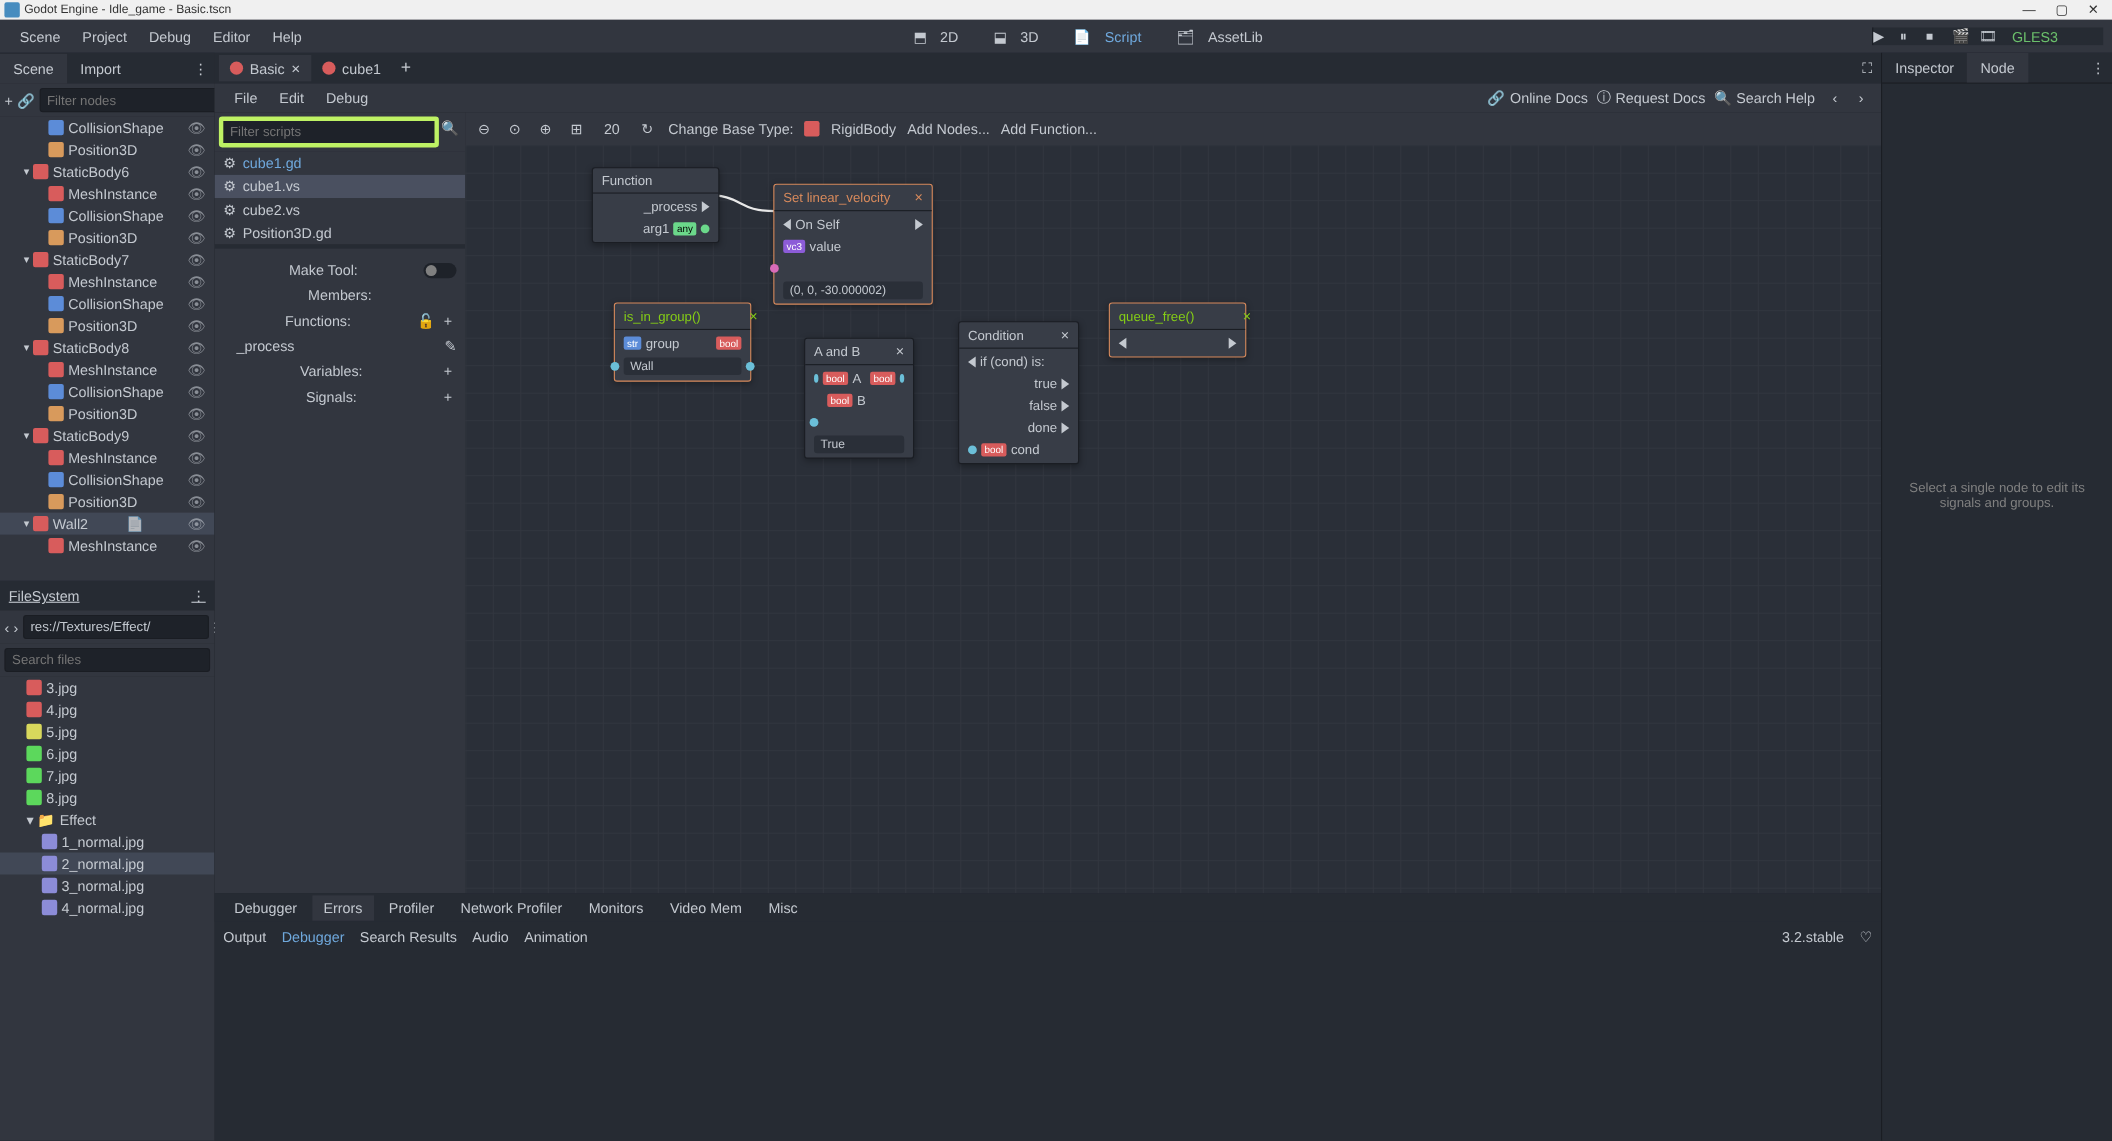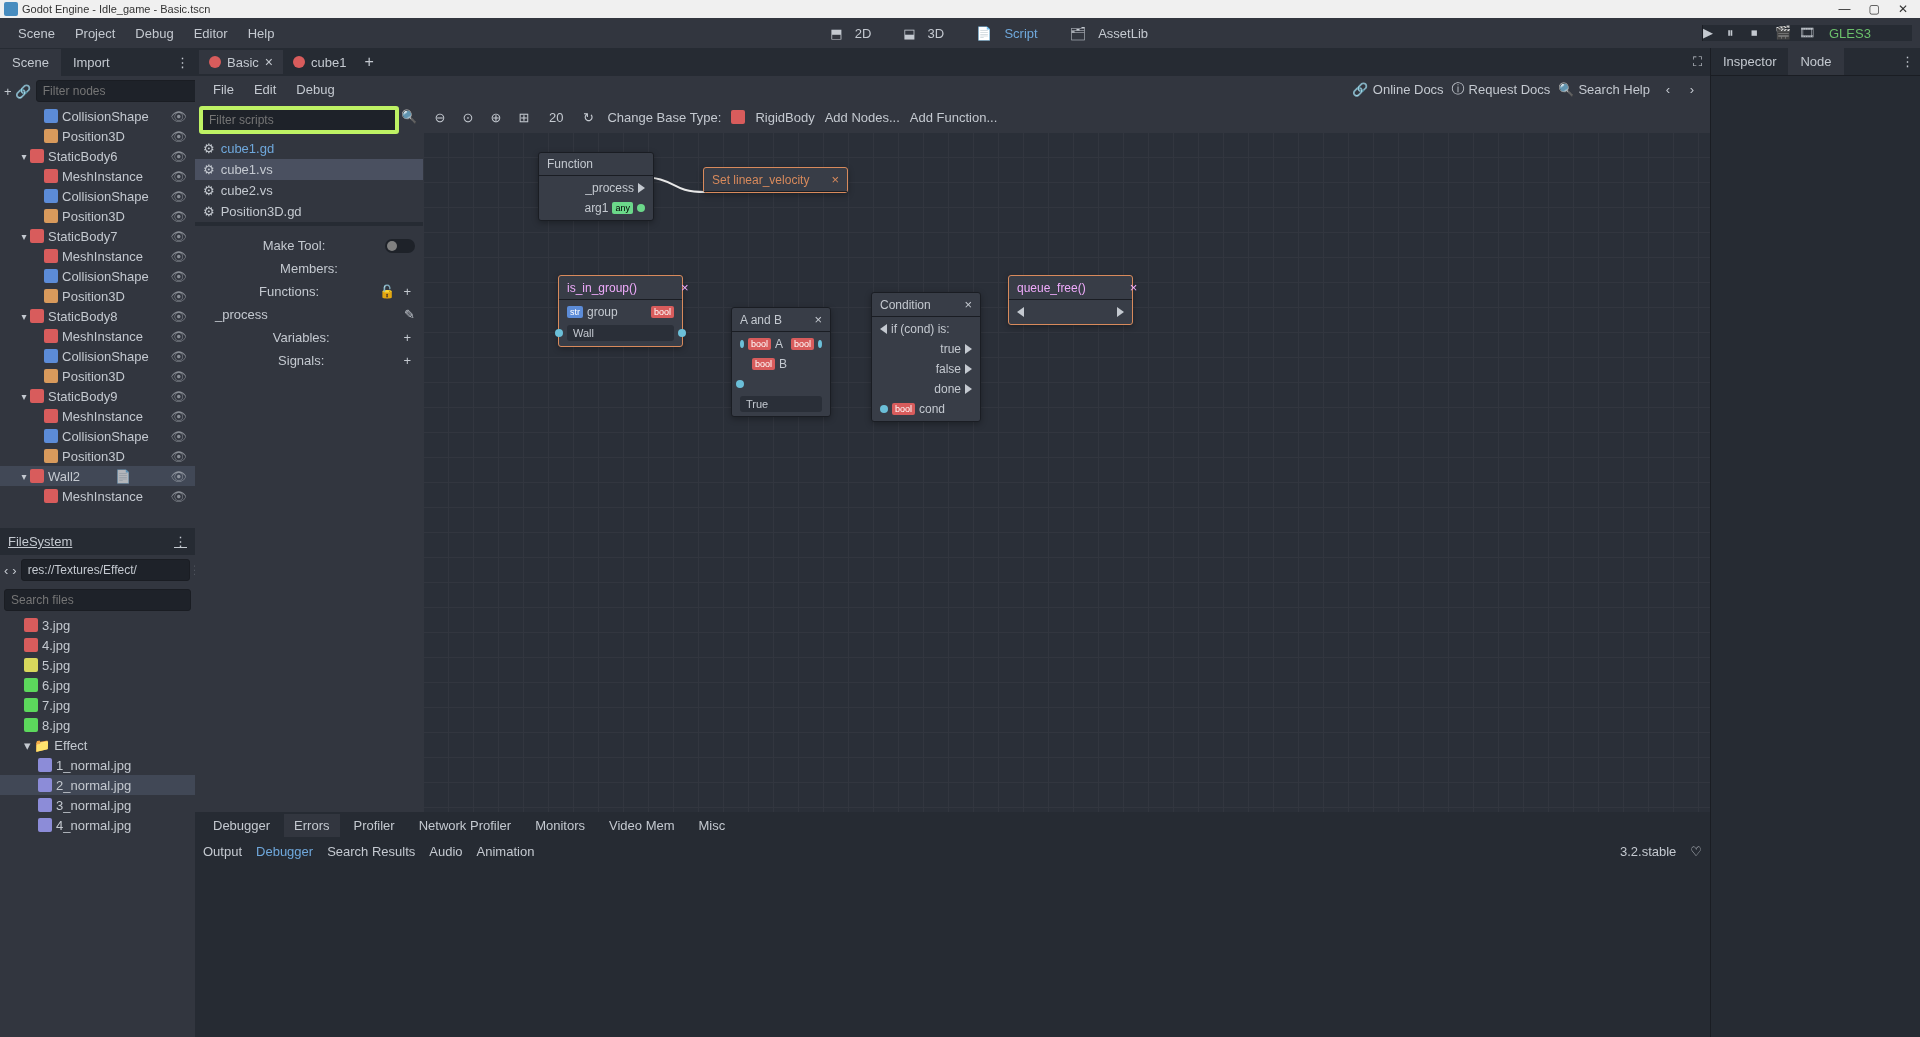--- a/index.html
+++ b/index.html
@@ -100,21 +100,21 @@
 
 .canvas { flex: 1; background: #2a2f38; position: relative; overflow: hidden;
   background-image: linear-gradient(#32363f 1px, transparent 1px), linear-gradient(90deg, #32363f 1px, transparent 1px);
   background-size: 25px 25px; }
 
 .gnode { position: absolute; background: #383d47; border: 1px solid #1a1d23; border-radius: 3px; min-width: 100px; box-shadow: 0 2px 6px rgba(0,0,0,0.3); }
 .gnode.sel { border-color: #d88a5c; }
 .gnode .ghead { padding: 4px 8px; border-bottom: 1px solid #1a1d23; display: flex; align-items: center; font-size: 12px; }
 .gnode .ghead.func { color: #c4c9d0; }
 .gnode .ghead.set { color: #d88a5c; }
-.gnode .ghead.call { color: #f0abfc; gap: 44px; }
+.gnode .ghead.call { color: #84cc16; gap: 44px; }
 .gnode .ghead .gclose { margin-left: auto; cursor: pointer; font-size: 13px; }
 .gnode .gbody { padding: 2px 0; }
 .gnode .grow { display: flex; align-items: center; padding: 3px 8px; font-size: 12px; gap: 4px; min-height: 20px; }
 .gnode .grow .gport { width: 8px; height: 8px; border-radius: 50%; }
 .gnode .grow .glabel-r { margin-left: auto; }
 .gnode .grow .tri { width: 0; height: 0; border-top: 5px solid transparent; border-bottom: 5px solid transparent; }
 .gnode .grow .tri.r { border-left: 7px solid #c4c9d0; }
 .gnode .grow .tri.l { border-right: 7px solid #c4c9d0; }
 .gnode .gval { background: #2a2f38; padding: 2px 6px; margin: 2px 8px; border-radius: 3px; font-size: 11px; }
 .port-cyan { background: #6bbfd8; }
@@ -537,20 +537,36 @@
                   <span class="gport port-green"></span>
                 </div>
             </div>
           </div>
 
           <div class="gnode sel" style="left:280px;top:35px;width:145px">
             <div class="ghead set">
                 <span>Set linear_velocity</span>
                 <span class="gclose">×</span>
               </div>
+            <div class="gbody">
+              <div class="grow">
+                  <span class="tri l"></span>
+                  <span>On Self</span>
+                  <span class="glabel-r"></span>
+                  <span class="tri r"></span>
+                </div>
+              <div class="grow">
+                  <span class="tag tag-vec">vc3</span>
+                  <span>value</span>
+                </div>
+              <div class="grow">
+                  <span class="gport port-magenta" style="margin-left:-12px"></span>
+                </div>
+              <div class="gval">(0, 0, -30.000002)</div>
+            </div>
           </div>
 
           <div class="gnode sel" style="left:135px;top:143px;width:125px">
             <div class="ghead call">
                 <span>is_in_group()</span>
                 <span class="gclose">×</span>
               </div>
             <div class="gbody">
               <div class="grow">
                   <span class="tag tag-str">str</span>
@@ -659,14 +675,15 @@
       </div>
     </div>
   </div>
 
   <div class="right">
     <div class="docktabs">
       <div class="tab">Inspector</div>
       <div class="tab active">Node</div>
       <div class="dots">⋮</div>
     </div>
+    <div class="empty">Select a single node to edit its signals and groups.</div>
   </div>
 </div>
 
 </body></html>

